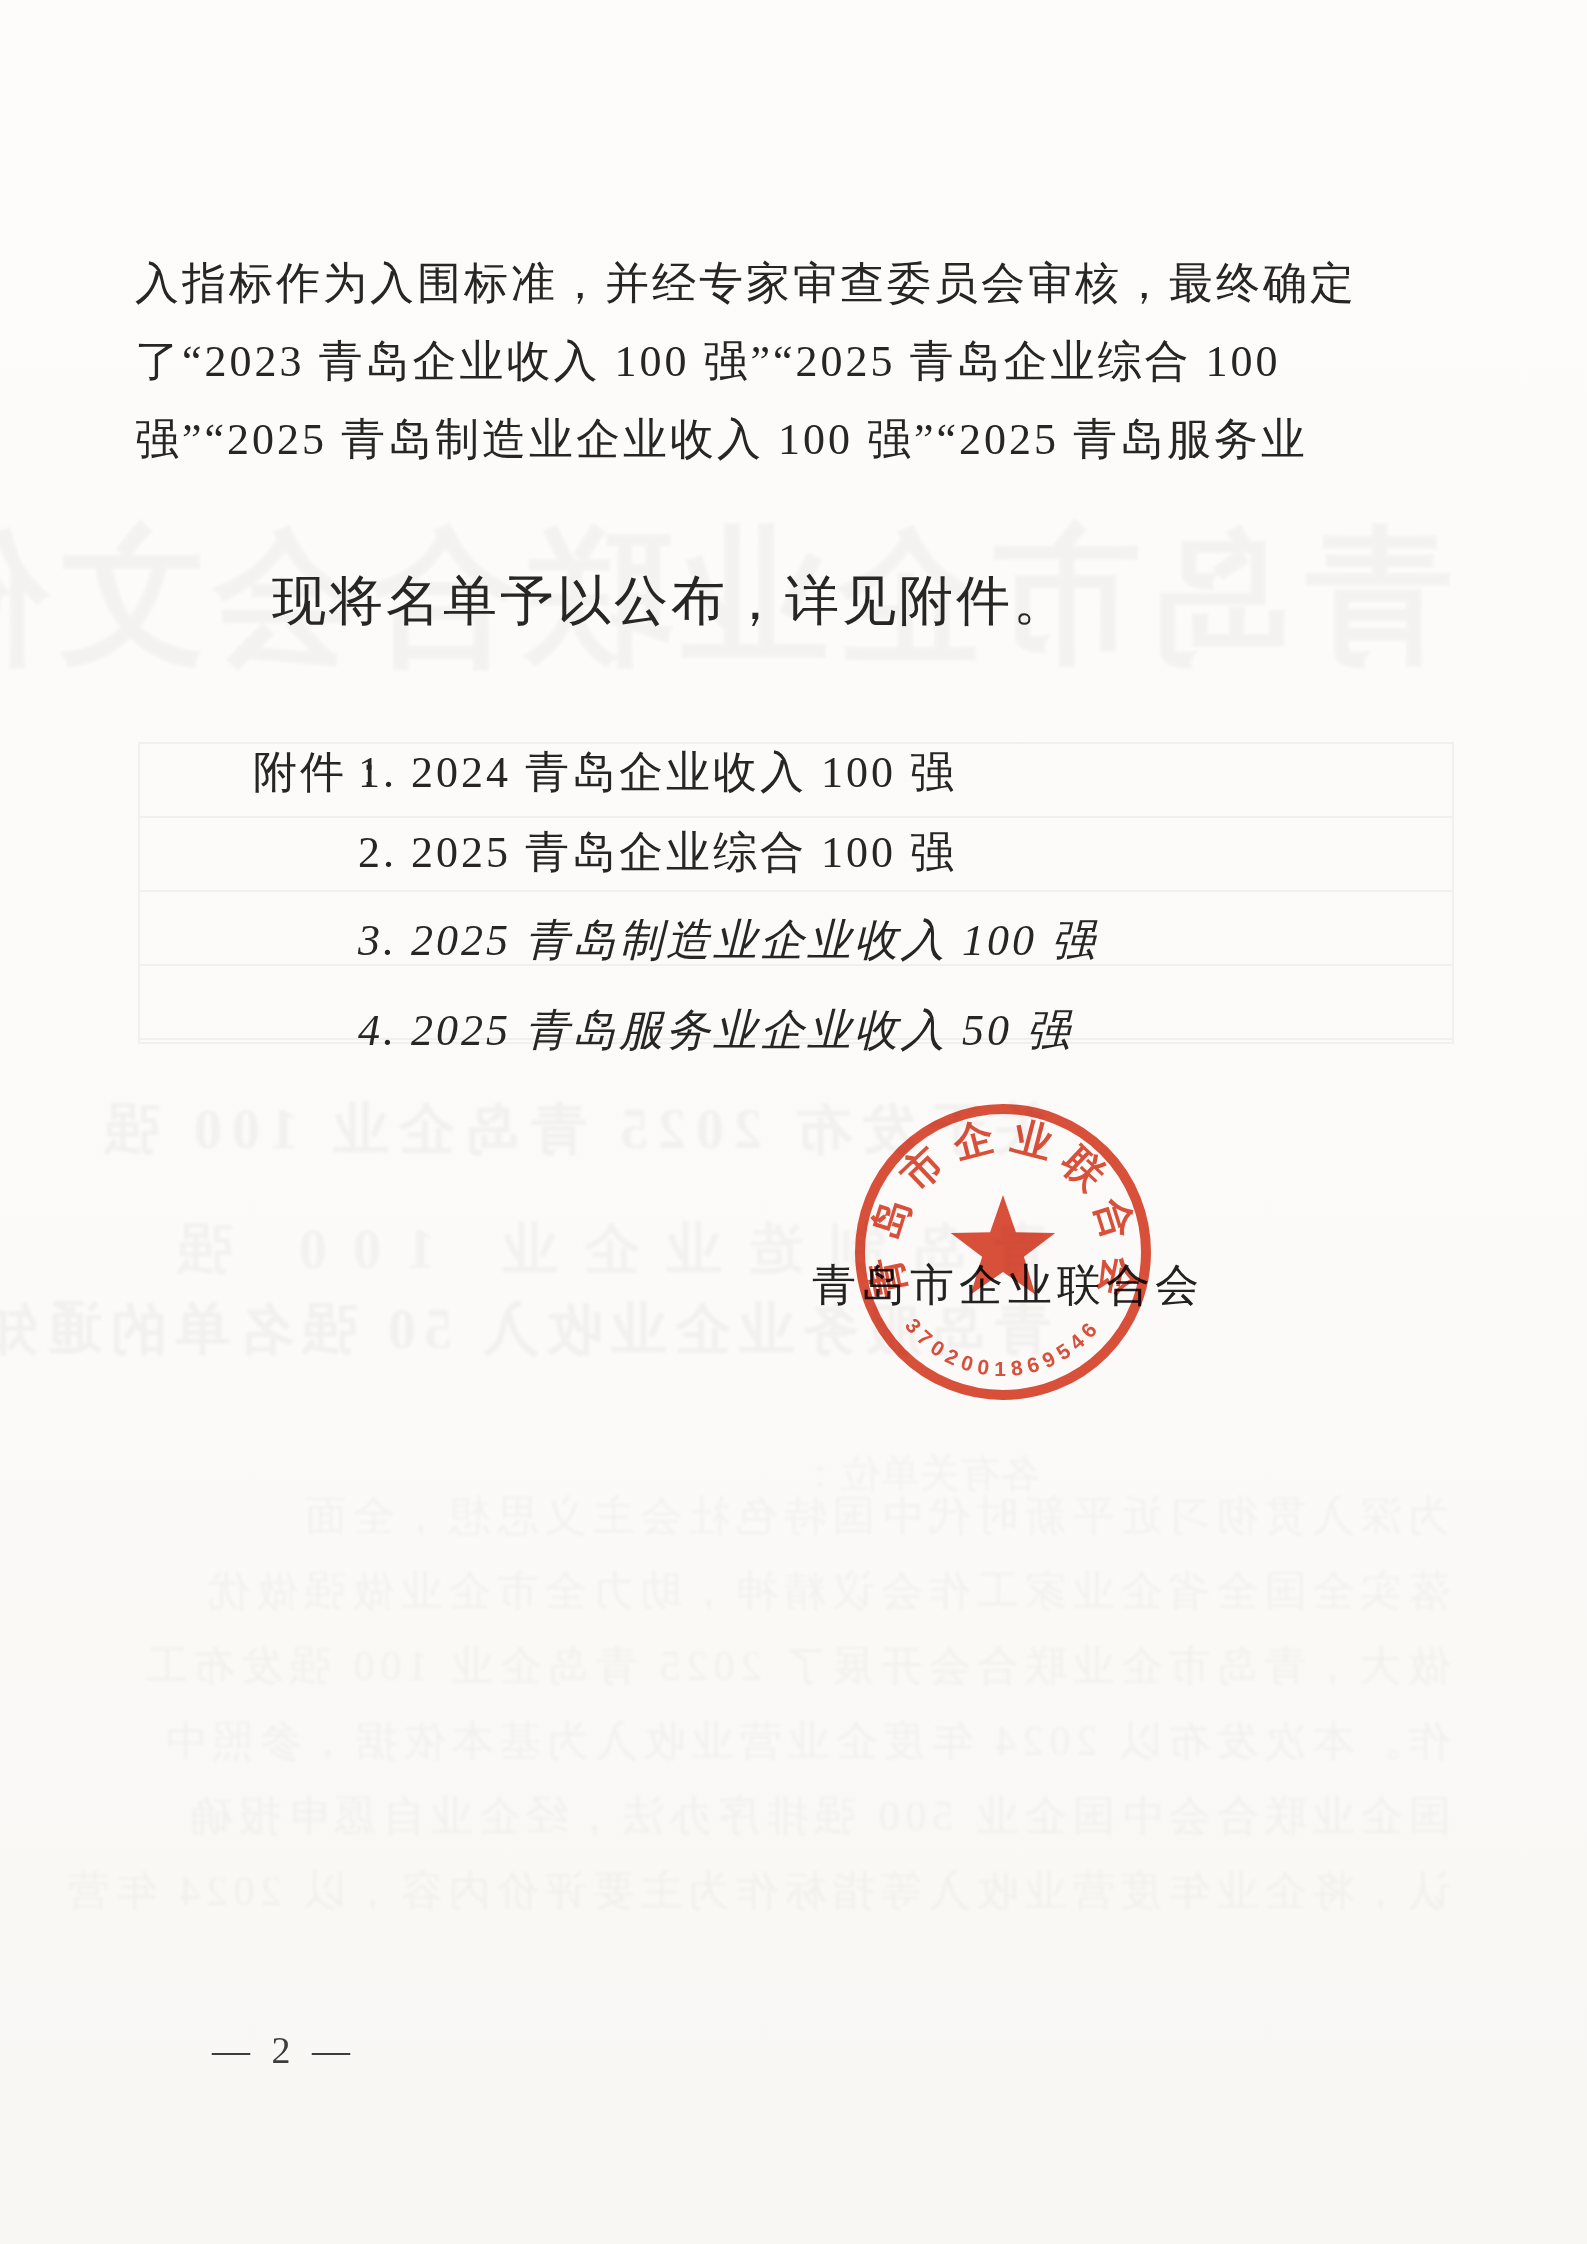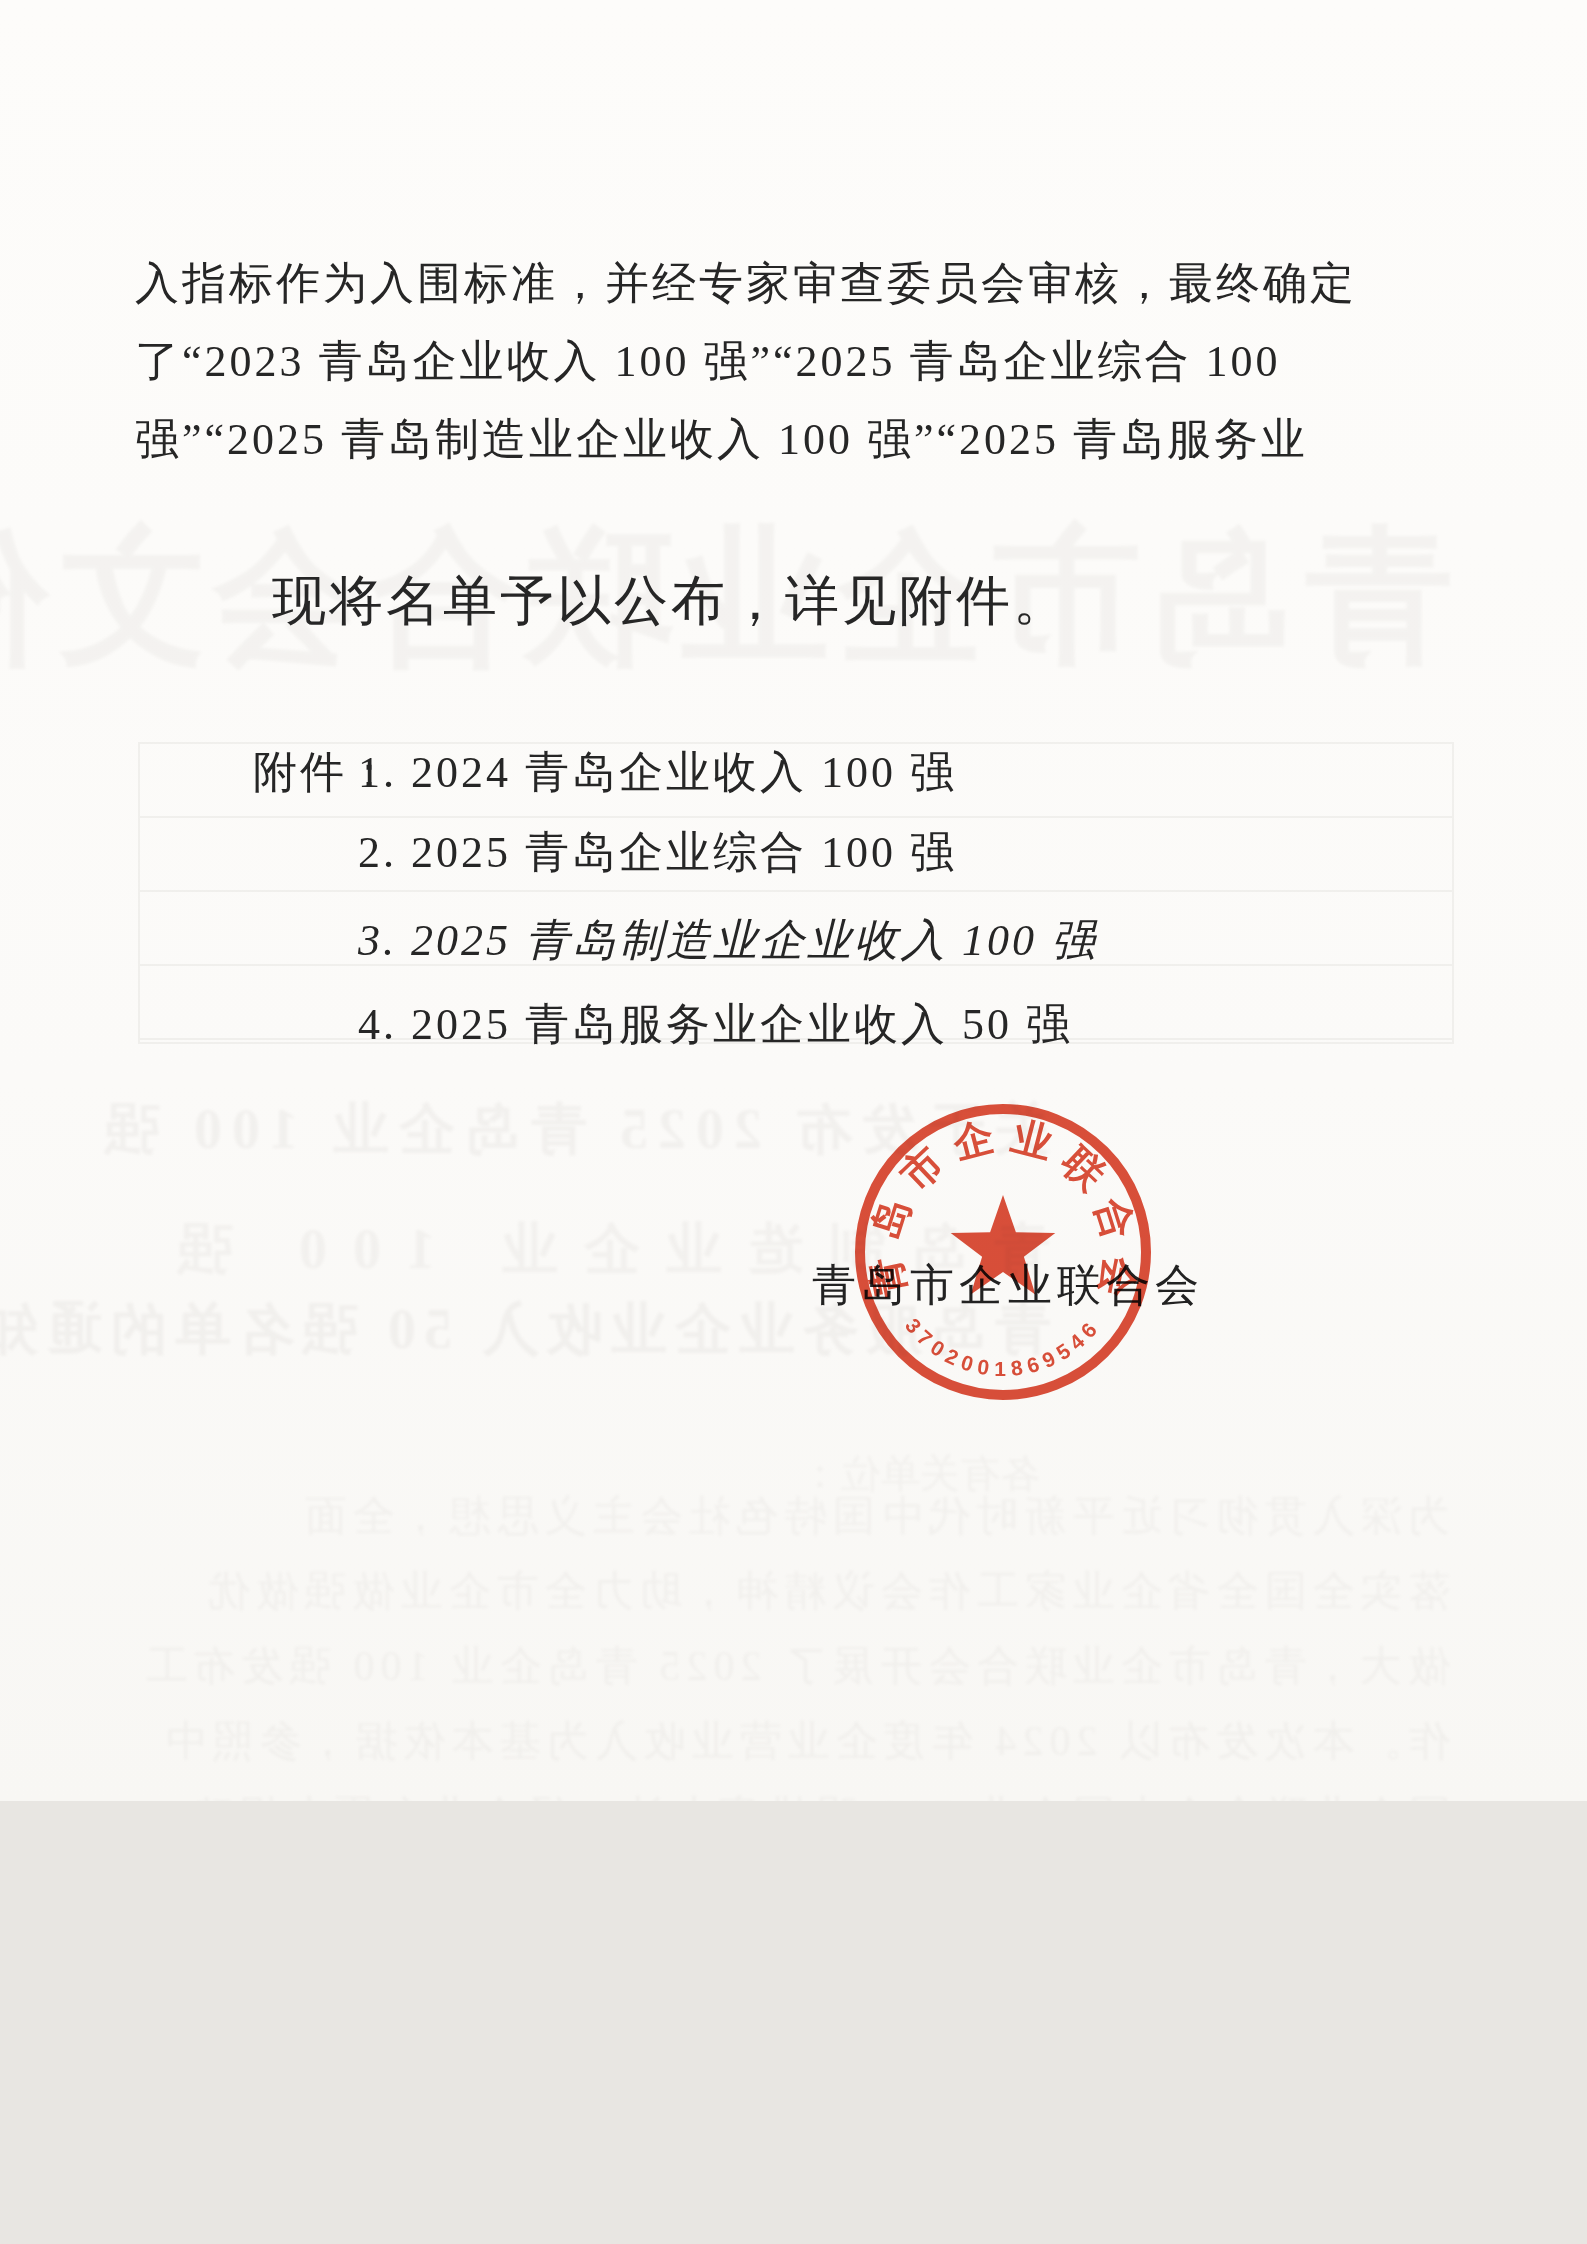--- a/index.html
+++ b/index.html
@@ -1,33 +1,33 @@
 <!DOCTYPE html>
 <html><head>
 <meta charset="utf-8">
 <style>
   html,body{margin:0;padding:0;background:#e8e6e2;}
   .page{
     position:relative;
-    width:1587px;height:1801px;
+    width:1587px;height:2244px;
     margin:0 auto;
     background:linear-gradient(180deg,#fdfcfa 0%,#fbfaf8 60%,#f8f7f4 100%);
     overflow:hidden;
     font-family:"Liberation Serif","DejaVu Serif",serif;
     color:#262626;
   }
   
   .bodytext{position:absolute;left:135px;top:245px;width:1300px;font-size:44px;line-height:78px;letter-spacing:3px;color:#262626;}
   .bodyline{white-space:nowrap;}
   .para2{position:absolute;left:135px;top:562px;width:1300px;font-size:54px;line-height:78px;letter-spacing:3px;padding-left:137px;white-space:nowrap;}
   
   .attachments{position:absolute;left:0;top:733px;width:1300px;font-size:44px;line-height:80px;letter-spacing:3px;}
   .att-label{position:absolute;left:253px;top:0;white-space:nowrap;}
   .att-item{position:absolute;left:358px;white-space:nowrap;}
-  .att-i0{top:0;} .att-i1{top:80px;} .att-i2{top:168px;font-style:italic;} .att-i3{top:252px;}
+  .att-i0{top:0;} .att-i1{top:80px;} .att-i2{top:168px;font-style:italic;} .att-i3{top:258px;font-style:italic;}
   
   .sig-org{position:absolute;left:812px;top:1256px;width:400px;font-size:44px;letter-spacing:5px;white-space:nowrap;color:#222;}
   .sig-date{position:absolute;left:818px;top:1338px;width:400px;font-size:42px;letter-spacing:4px;white-space:nowrap;color:#222;}
   
   .seal{position:absolute;left:851px;top:1100px;width:304px;height:304px;mix-blend-mode:multiply;opacity:.92;}
   
   .pagenum{position:absolute;left:212px;top:2028px;font-size:38px;letter-spacing:6px;color:#3c3c3c;white-space:nowrap;}
   
   .ghost{position:absolute;transform:scaleX(-1);filter:blur(1.4px);color:#968f8a;white-space:nowrap;pointer-events:none;}
   .ghost-title{left:160px;top:498px;width:1290px;font-size:148px;font-weight:bold;letter-spacing:8px;opacity:.075;text-align:center;}

